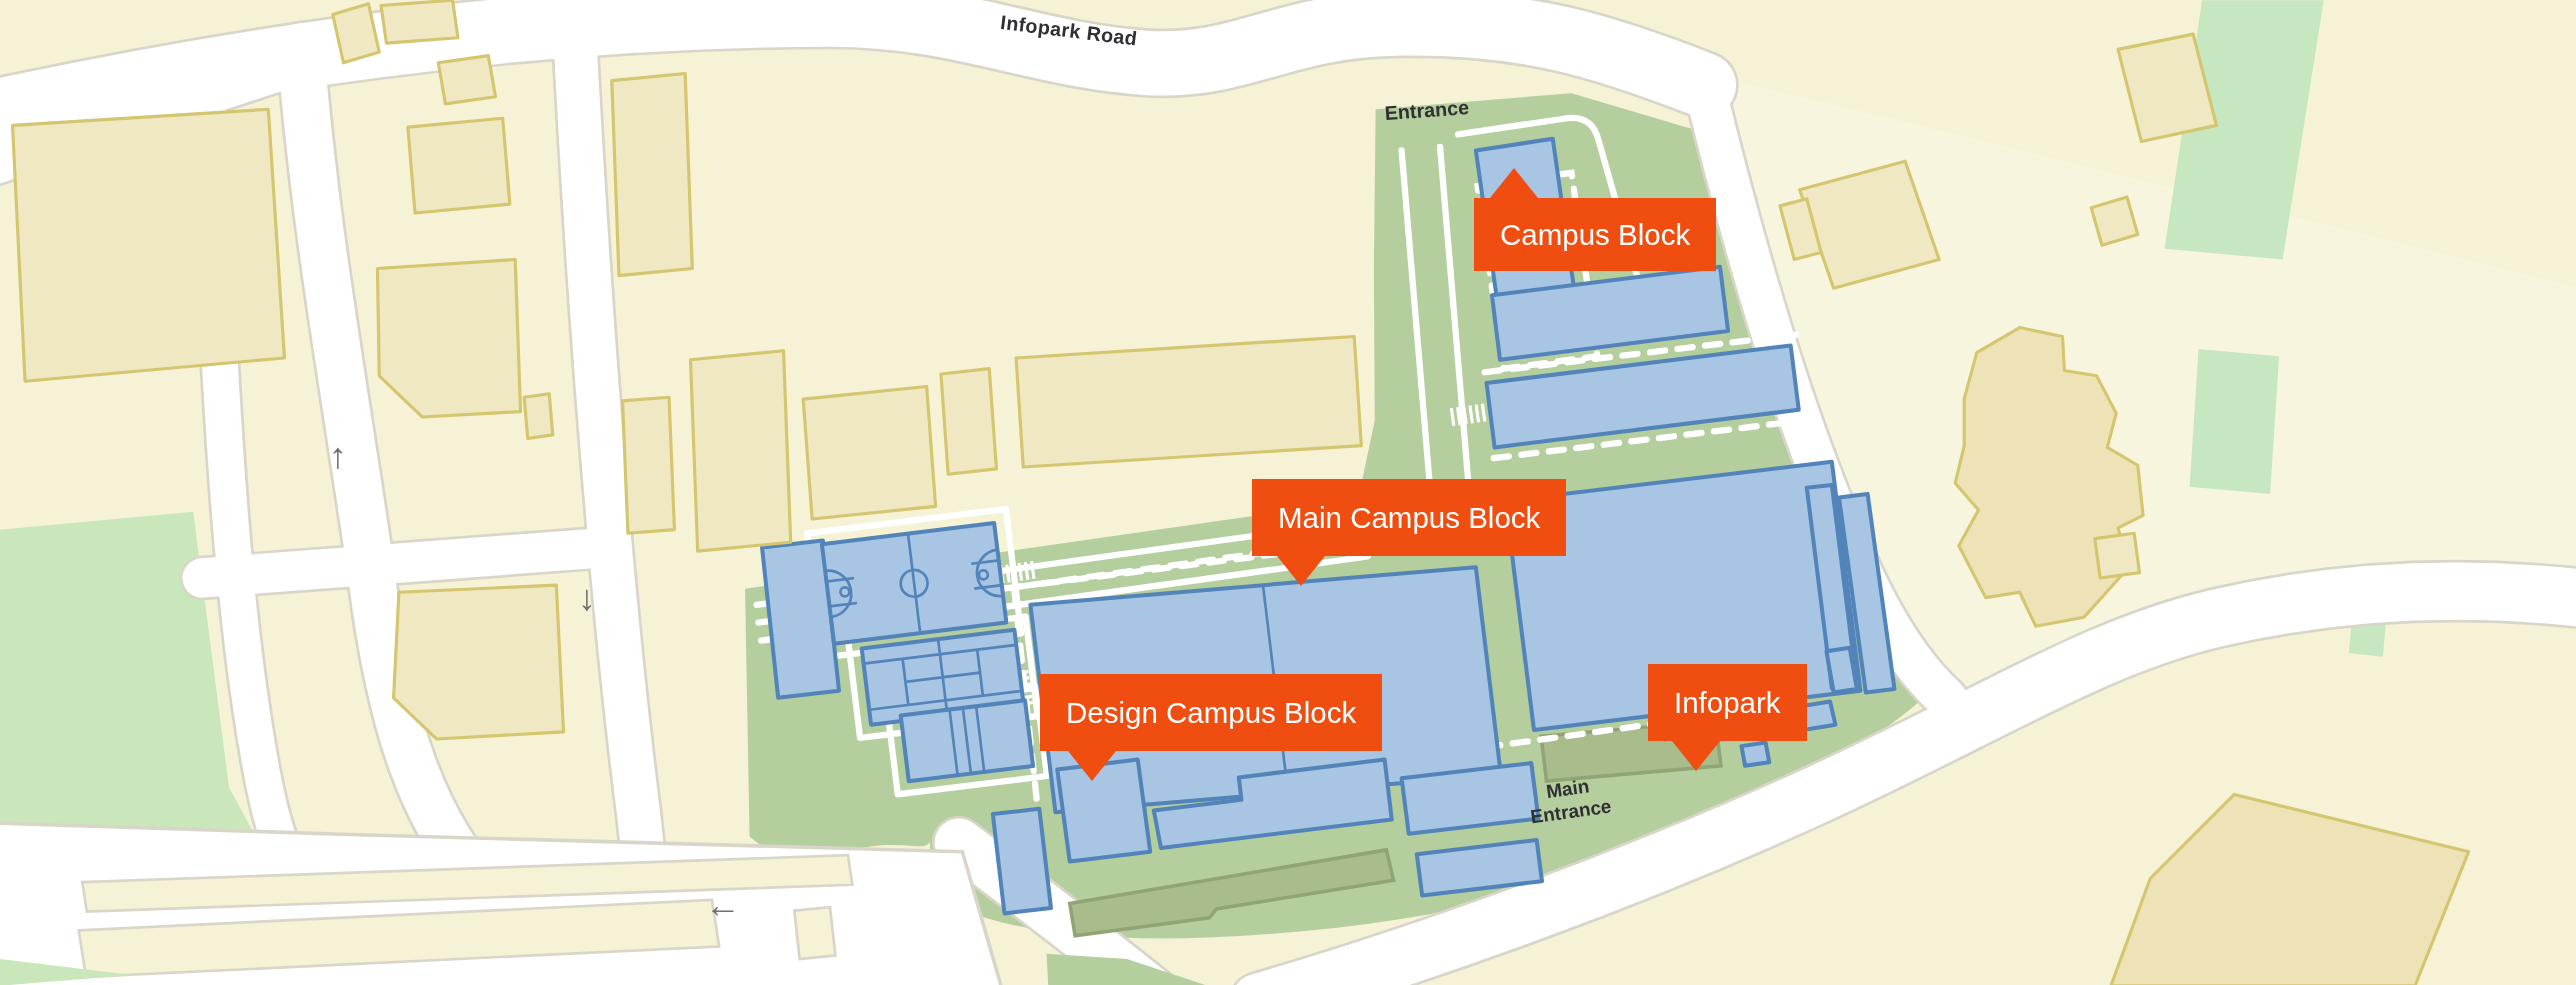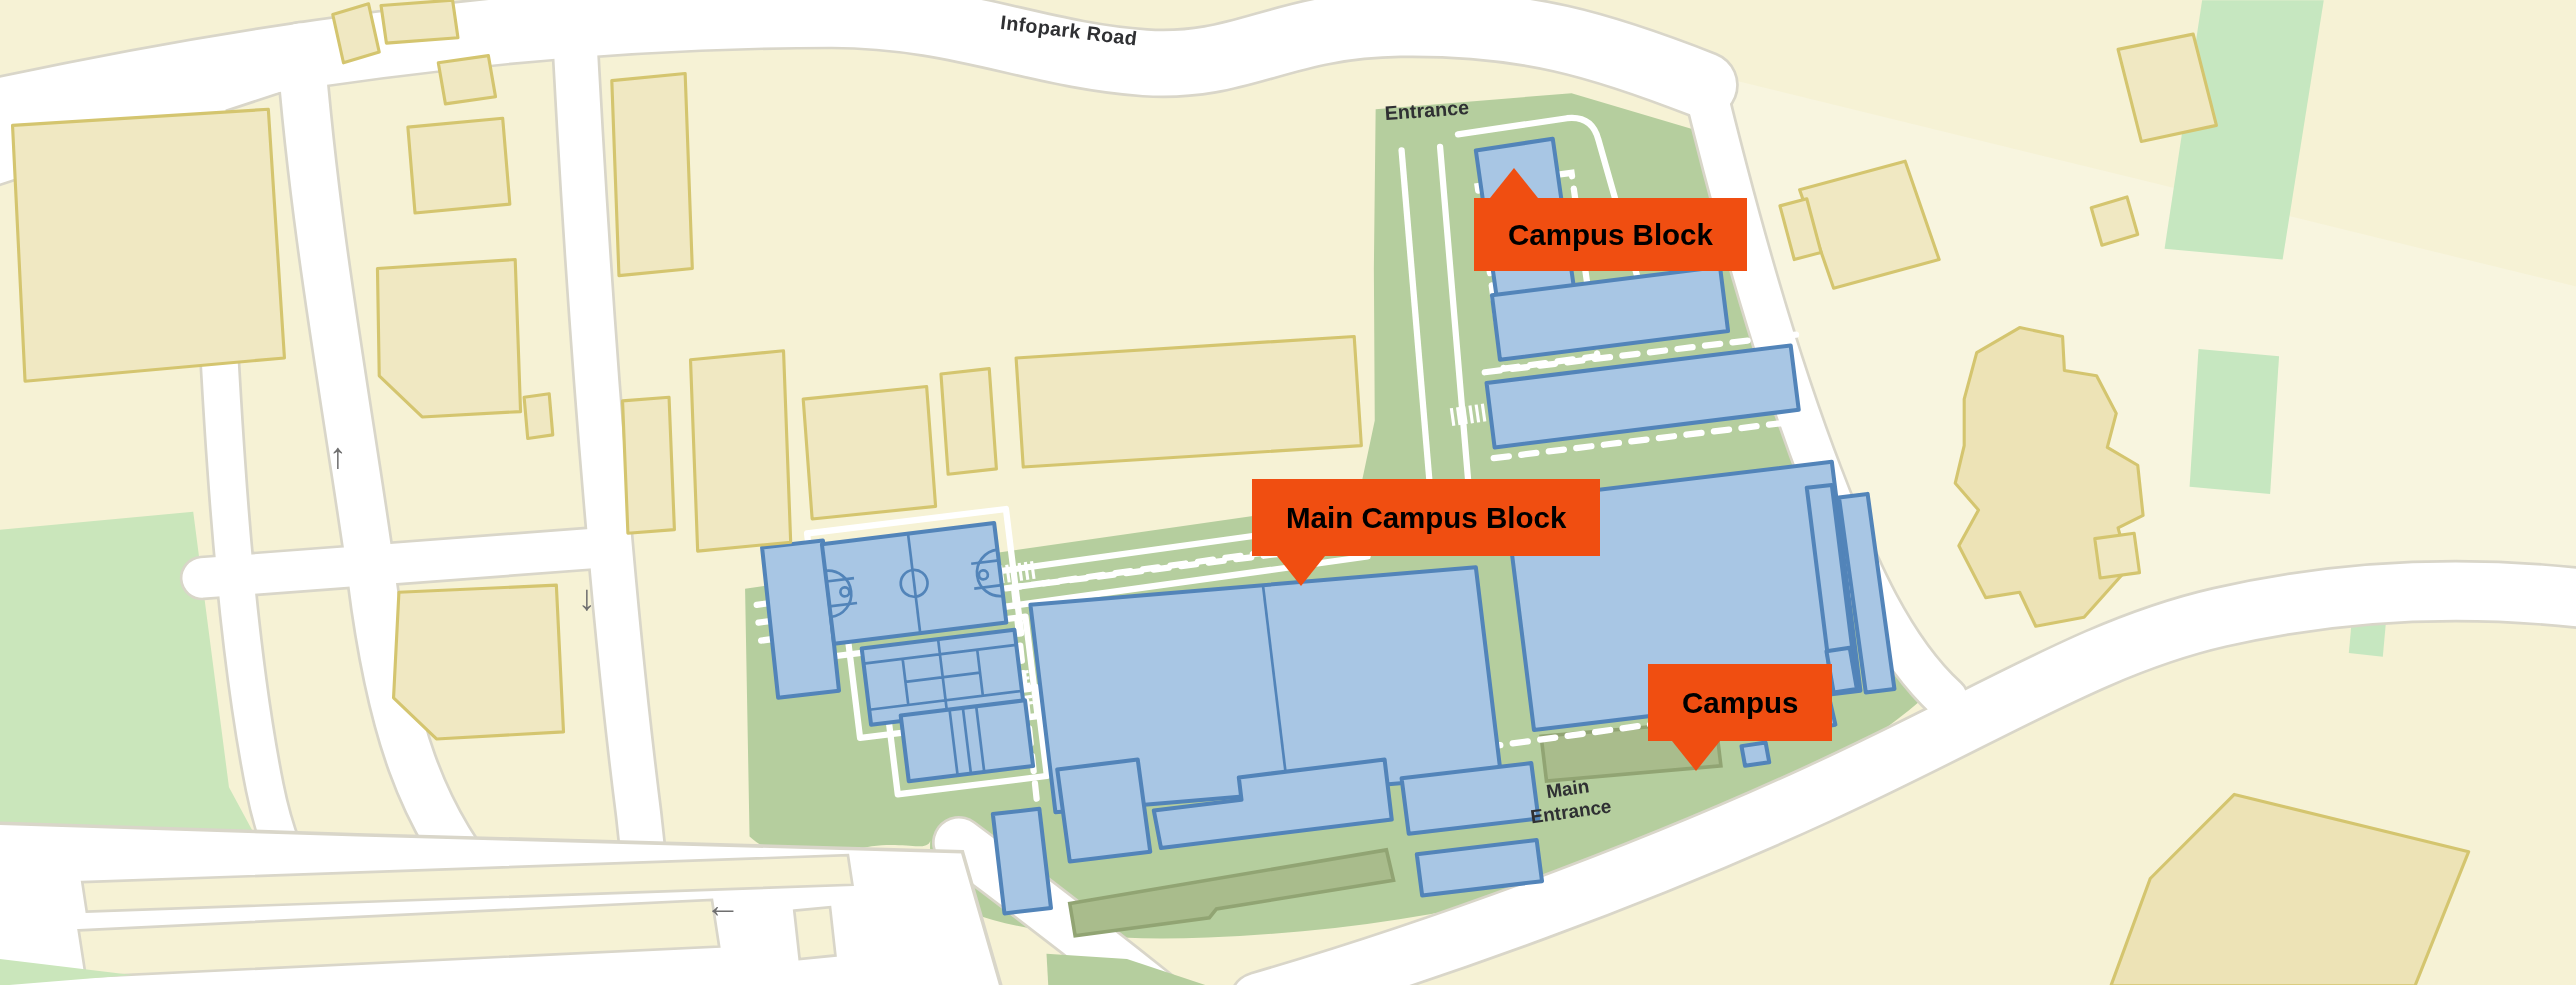--- a/index.html
+++ b/index.html
@@ -24,22 +24,22 @@
   .bldg-beige-dk{fill:var(--building-beige-dark,#EDE3B6);stroke:var(--building-beige-border,#D4C56F);stroke-width:3.5;stroke-linejoin:round;}
   .path-solid{fill:none;stroke:#fff;stroke-width:7;stroke-linecap:round;stroke-linejoin:round;}
   .path-dash{fill:none;stroke:#fff;stroke-width:7;stroke-linecap:round;stroke-dasharray:17 14;}
   .hatch{stroke:#fff;stroke-width:3.5;}
 
   
   .street{position:absolute;color:var(--street-text,#2F3033);font-weight:bold;white-space:nowrap;transform-origin:0 0;}
   .arrow{position:absolute;color:var(--arrow-gray,#6F6F6F);font-size:36px;line-height:1;}
 
   
-  .marker{position:absolute;height:77px;line-height:77px;padding:0 34px;
-          background:var(--orange,#F04E11);color:#000000;font-size:29.5px;font-weight:bold;
+  .marker{position:absolute;height:77px;line-height:77px;padding:0 26px;
+          background:var(--orange,#F04E11);color:#ffffff;font-size:29.5px;font-weight:normal;
           white-space:nowrap;}
   .marker::after{content:"";position:absolute;top:100%;left:var(--px,27px);
           width:0;height:0;border:24px solid transparent;
           border-top:30px solid var(--orange,#F04E11);border-bottom:none;}
   .marker.ptr-top::after{top:auto;bottom:100%;
           border-top:none;border-bottom:30px solid var(--orange,#F04E11);}
 </style>
 </head>
 <body>
 
@@ -242,19 +242,22 @@
 
 <div class="marker ptr-top" style="left:1474px;top:198px;height:73px;line-height:73px;--px:16px;">
   <span>Campus Block</span>
 </div>
 
 
 <div class="marker" style="left:1252px;top:479px;--px:25px;">
   <span>Main Campus Block</span>
 </div>
 
+<div class="marker" style="left:1040px;top:674px;--px:28px;">
+  <span>Design Campus Block</span>
+</div>
 
 <div class="marker" style="left:1648px;top:664px;--px:24px;">
-  <span>Campus</span>
+  <span>Infopark</span>
 </div>
 
 </div>
 
 
 </body></html>

